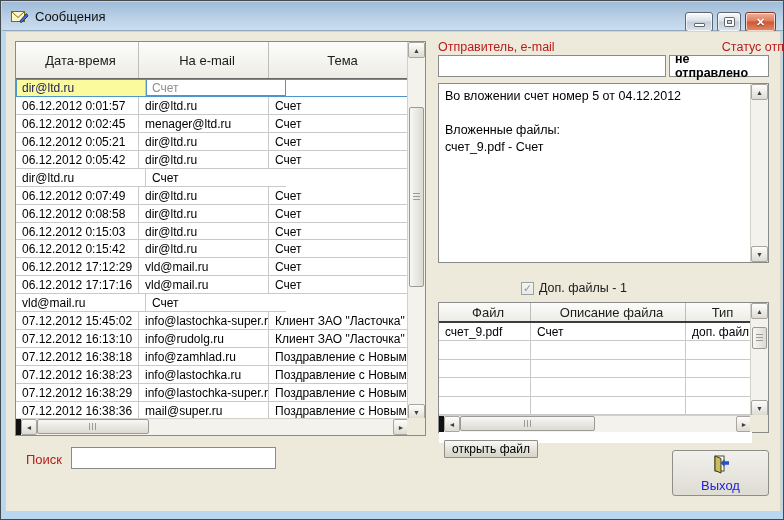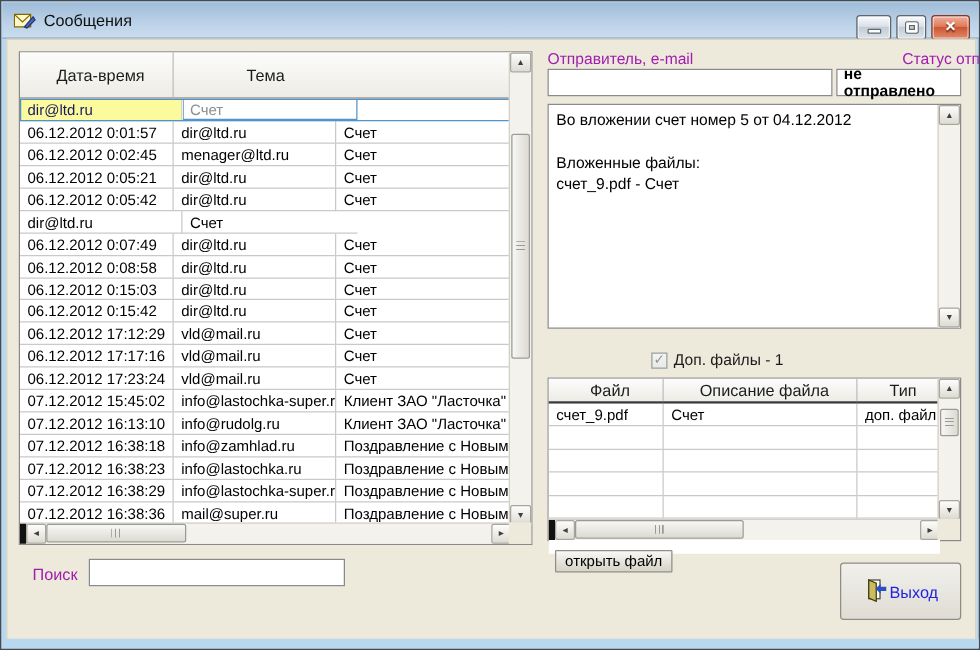--- a/index.html
+++ b/index.html
@@ -65,39 +65,39 @@
   .vscroll .sarrow.down{position:absolute;bottom:0;left:0;}
   .sthumb{position:absolute;left:1px;width:15px;background:linear-gradient(to right,#F7F7F5,#DCDAD1);border:1px solid #9C9A94;border-radius:2px;}
   .sthumb::after{content:"";position:absolute;left:3px;right:3px;top:50%;height:7px;margin-top:-4px;
     background:repeating-linear-gradient(to bottom,#9C9A94 0 1px,transparent 1px 3px);}
   .hthumb{position:relative;height:15px;margin-top:0px;background:linear-gradient(to bottom,#F7F7F5,#DCDAD1);border:1px solid #9C9A94;border-radius:2px;}
   .hthumb::after{content:"";position:absolute;top:3px;bottom:3px;left:50%;width:7px;margin-left:-4px;
     background:repeating-linear-gradient(to right,#9C9A94 0 1px,transparent 1px 3px);}
   .hmark{width:5px;background:#111;}
   .corner{position:absolute;right:0;bottom:0;width:18px;height:17px;background:#EDE9DB;}
   
-  .lbl{position:absolute;font-size:12.5px;color:#a21caf;}
+  .lbl{position:absolute;font-size:12.5px;color:#b91c1c;}
   .tbox{position:absolute;background:#fff;border:1px solid #8A8A8A;font-size:12.5px;font-family:"Liberation Sans",sans-serif;padding:10px 5px;}
   input.tbox{outline:none;color:#000;}
   .statusbox{display:flex;align-items:center;justify-content:center;font-weight:bold;font-size:12.5px;}
   .memo{position:absolute;left:437px;top:82px;width:331px;height:180px;background:#fff;border:1px solid #8A8A8A;}
   .memo-text{position:absolute;left:0;top:0;right:18px;bottom:0;padding:4px 6px;white-space:pre-wrap;font-size:12.5px;line-height:17px;overflow:hidden;}
   .memo .vscroll{height:178px;}
   
   .chkrow{position:absolute;left:520px;top:280px;display:flex;align-items:center;gap:5px;}
   .chk{width:13px;height:13px;border:1px solid #9AA0A6;background:linear-gradient(#F4F4F2,#E9E9E5);
     display:flex;align-items:center;justify-content:center;font-size:11px;color:#8F9799;line-height:1;}
   .chklbl{font-size:12.5px;color:#1b1b1b;}
   
   .btn{position:absolute;display:flex;align-items:center;justify-content:center;
     background:linear-gradient(#F8F8F6,#E3E1D8 60%,#D6D4C9);border:1px solid #8E8D86;border-radius:3px;
     font-size:12.5px;color:#000;cursor:default;}
   .btn-allrecords{left:70px;top:471px;width:205px;height:21px;font-weight:bold;border-radius:4px;}
   .btn-openfile{left:443px;top:439px;width:94px;height:18px;font-size:12px;border-radius:1px;}
-  .btn-exit{left:671px;top:449px;width:97px;height:46px;flex-direction:row;gap:1px;background:linear-gradient(#F1F0EC,#DEDCD3);}
+  .btn-exit{left:671px;top:449px;width:97px;height:46px;flex-direction:column;gap:1px;background:linear-gradient(#F1F0EC,#DEDCD3);}
   .btn-exit .exitlabel{color:#2222DD;font-size:13px;}
   
   .search-input{left:70px;top:446px;width:205px;height:22px;}
   .sender-input{left:437px;top:54px;width:228px;height:22px;}
   .status-box{left:668px;top:54px;width:100px;height:22px;}
   
   .bottom-edge{position:absolute;left:1px;bottom:1px;width:782px;height:7px;background:#B9D7EE;}
 </style>
 </head>
 <body>
@@ -124,20 +124,21 @@
         <span class="glyph-close">✕</span>
       </div>
     </div>
   </div>
 
   <div class="client"></div>
 
   <div class="grid main-grid">
     <div class="grid-header">
       <div class="hcell mc0">Дата-время</div>
+      <div class="hcell mc1">На e-mail</div>
       <div class="hcell mc2">Тема</div>
     </div>
     <div class="grid-body">
         <div class="trow sel">
           <div class="tcell mc1">dir@ltd.ru</div>
           <div class="tcell mc2 editcell">Счет</div>
         </div>
         <div class="trow">
           <div class="tcell mc0">06.12.2012 0:01:57</div>
           <div class="tcell mc1">dir@ltd.ru</div>
@@ -186,21 +187,20 @@
           <div class="tcell mc0">06.12.2012 17:12:29</div>
           <div class="tcell mc1">vld@mail.ru</div>
           <div class="tcell mc2">Счет</div>
         </div>
         <div class="trow">
           <div class="tcell mc0">06.12.2012 17:17:16</div>
           <div class="tcell mc1">vld@mail.ru</div>
           <div class="tcell mc2">Счет</div>
         </div>
         <div class="trow">
-          <div class="tcell mc0">06.12.2012 17:23:24</div>
           <div class="tcell mc1">vld@mail.ru</div>
           <div class="tcell mc2">Счет</div>
         </div>
         <div class="trow">
           <div class="tcell mc0">07.12.2012 15:45:02</div>
           <div class="tcell mc1">info@lastochka-super.ru</div>
           <div class="tcell mc2">Клиент ЗАО "Ласточка"</div>
         </div>
         <div class="trow">
           <div class="tcell mc0">07.12.2012 16:13:10</div>

